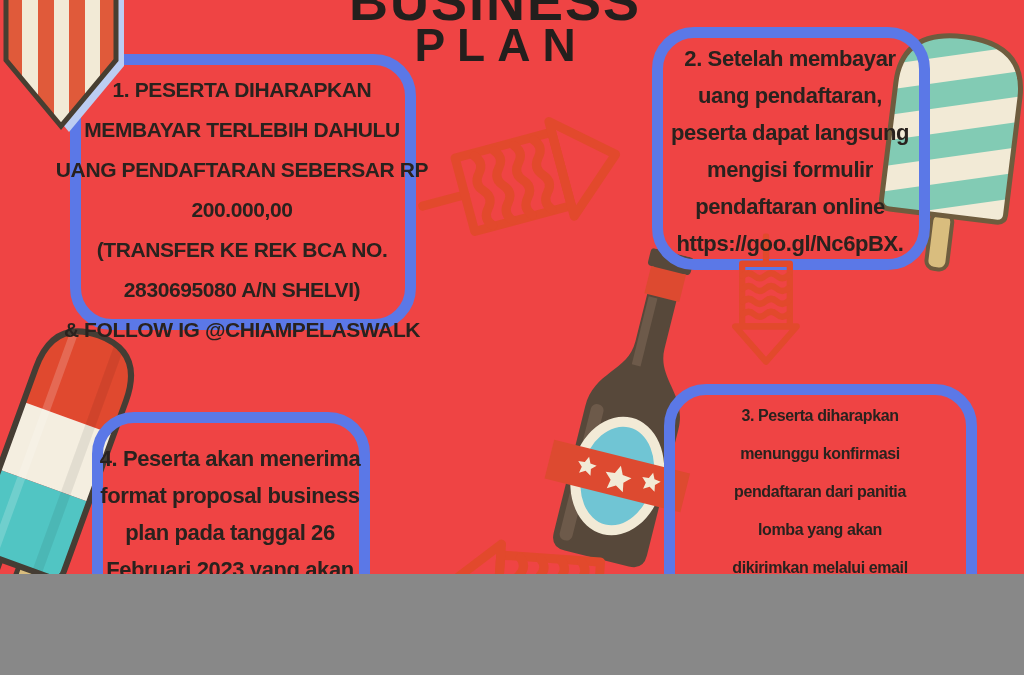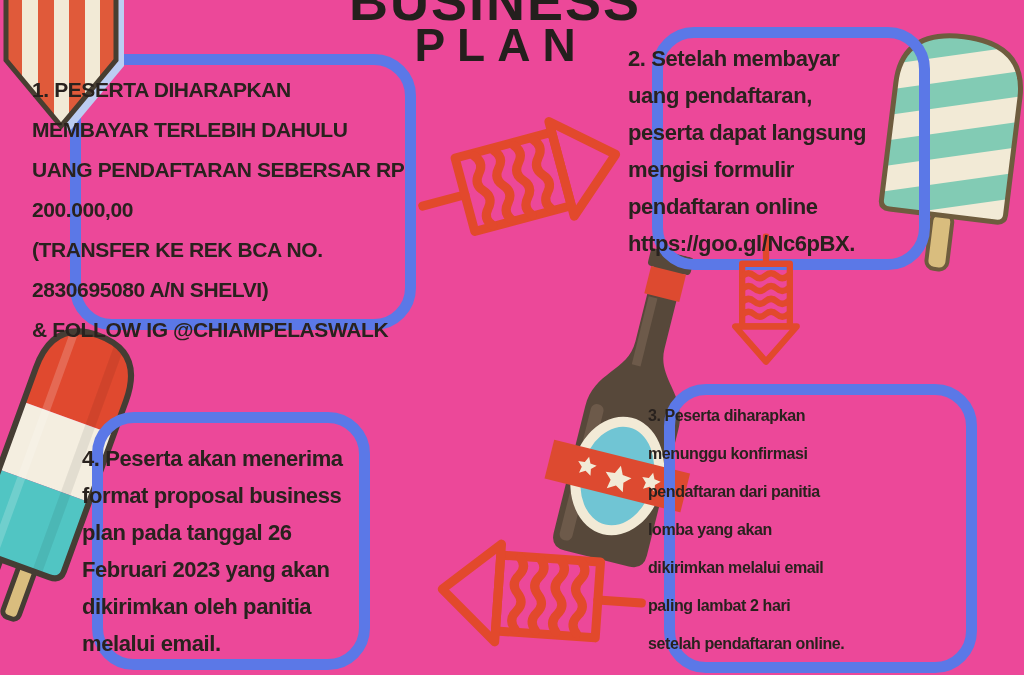--- a/index.html
+++ b/index.html
@@ -1,36 +1,36 @@
 <!DOCTYPE html>
 <html><head>
 <meta charset="utf-8">
 <style>
   html,body{margin:0;padding:0;background:#888;}
   .poster{
-    position:relative;width:1024px;height:675px;overflow:hidden;
-    background:#ec4899;
+    position:relative;width:1024px;height:574px;overflow:hidden;
+    background:#ef4444;
     font-family:"Liberation Sans",sans-serif;
   }
   .title-line{
     position:absolute;left:290px;width:410px;text-align:center;
     color:#241f1d;font-weight:700;
   }
   .title1{top:-26px;font-size:54px;letter-spacing:2px;line-height:54px;}
   .title2{top:22px;font-size:46px;letter-spacing:12px;padding-left:12px;box-sizing:border-box;line-height:46px;}
   .step-box{
     position:absolute;border:11px solid #5b78e7;border-radius:42px;
     background:transparent;box-sizing:border-box;
   }
   .box1{left:70px;top:54px;width:346px;height:276px;}
   .box2{left:652px;top:27px;width:278px;height:243px;}
   .box3{left:664px;top:384px;width:313px;height:289px;}
   .box4{left:92px;top:412px;width:278px;height:258px;}
   .step-text{
-    position:absolute;text-align:left;white-space:pre-line;
+    position:absolute;text-align:center;white-space:pre-line;
     color:#29221e;font-weight:700;letter-spacing:-0.4px;
   }
   .text1{left:32px;top:70px;width:420px;font-size:21px;line-height:40px;}
   .text2{left:628px;top:40px;width:324px;font-size:22px;line-height:37px;}
   .text3{left:648px;top:397px;width:344px;font-size:16px;line-height:38px;}
   .text4{left:82px;top:440px;width:296px;font-size:22px;line-height:37px;}
   .deco{position:absolute;}
   .arrow-right{left:415px;top:125px;width:210px;height:110px;transform:rotate(-15deg);}
   .arrow-down{left:700px;top:265px;width:132px;height:69px;transform:rotate(90deg);}
   .arrow-left{left:436px;top:541px;width:210px;height:110px;transform:rotate(184deg);}

